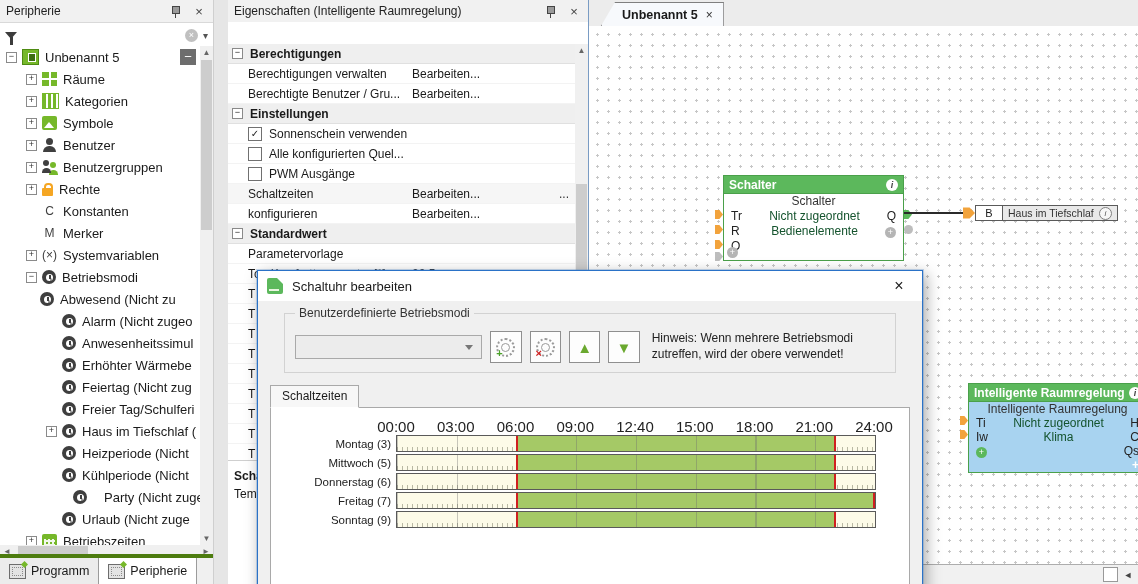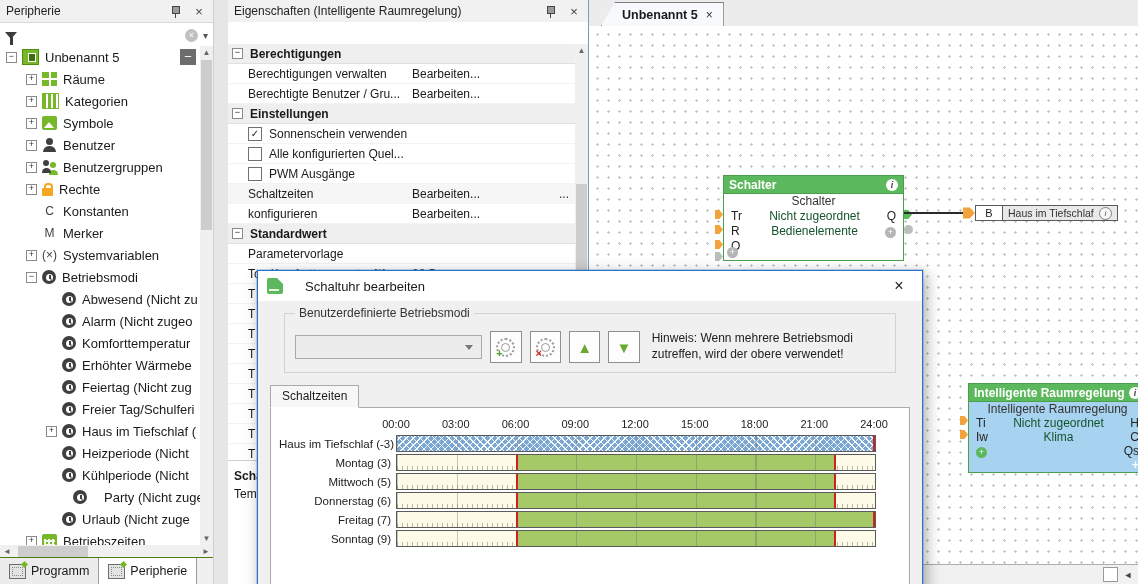--- a/index.html
+++ b/index.html
@@ -52,21 +52,21 @@
     repeating-linear-gradient(90deg,#fff 0 2px,transparent 2px 4px),
     repeating-linear-gradient(0deg,#fff 0 2px,transparent 2px 4px);opacity:.9;}
   .vscroll{position:absolute;right:0;top:46px;width:13px;bottom:39px;background:#f0f0f0;}
   .vscroll .sb-btn{height:13px;display:flex;align-items:center;justify-content:center;font-size:8px;color:#666;}
   .vscroll .sb-btn.bottom{position:absolute;bottom:0;left:0;right:0;}
   .sb-thumb{position:absolute;left:1px;right:1px;background:#cdcdcd;}
   .hscroll{position:absolute;left:0;right:0;bottom:26px;height:13px;background:#f0f0f0;display:flex;align-items:center;}
   .hs-btn{width:14px;text-align:center;font-size:8px;color:#666;}
   .hs-thumb{height:11px;background:#cdcdcd;width:70px;margin-left:4px;}
   .hs-btn.right{margin-left:auto;}
-  .side-tabs{position:absolute;left:0;right:0;bottom:0;height:26px;background:#f0f0f0;border-top:1px solid #4d7c0f;display:flex;text-align:center;}
+  .side-tabs{position:absolute;left:0;right:0;bottom:0;height:26px;background:#f0f0f0;border-top:4px solid #4d7c0f;display:flex;text-align:center;}
   .side-tab{display:flex;align-items:center;gap:5px;padding:0 9px;border-right:1px solid #9b9b9b;background:#ececec;font-size:12.5px;}
   .side-tab.active{background:#fff;}
   .form-icon{width:15px;height:13px;background:#e3e3e3;border:1px solid #6d6d6d;position:relative;}
   .form-icon::before{content:"";position:absolute;inset:2px;border:1px dotted #8a8a8a;}
   .form-icon::after{content:"";position:absolute;right:-2px;top:-3px;width:5px;height:5px;background:#76b82a;transform:rotate(45deg);}
 
   
   .props{position:absolute;left:228px;top:0;width:360px;height:584px;background:#fff;}
   .props .panel-header{background:#f1f1f1;}
   .col-head{height:22px;display:flex;align-items:center;border-bottom:1px solid #d8d8d8;background:#fdfdfd;color:#333;}
@@ -121,42 +121,42 @@
   .gear-badge::before{content:"";position:absolute;inset:2.5px;border-radius:50%;background:#dcdcdc;}
   .wire{position:absolute;height:2px;background:#2a2a2a;}
   .bnode{position:absolute;display:flex;height:16px;font-size:11px;}
   .bnode-arrow{width:12px;background:#f2a33c;clip-path:polygon(0 15%,55% 15%,100% 50%,55% 85%,0 85%);}
   .bnode-b{width:26px;background:#fff;border:1px solid #5a5a5a;display:flex;align-items:center;justify-content:center;}
   .bnode-label{background:#e9e9e9;border:1px solid #5a5a5a;border-left:none;padding:0 5px;display:flex;align-items:center;gap:5px;font-size:10.5px;color:#333;white-space:nowrap;}
   .bnode-info{width:11px;height:11px;border-radius:50%;border:1px solid #808080;background:#f7f7f7;color:#555;font-size:8px;font-style:italic;display:flex;align-items:center;justify-content:center;}
 
   
   .dialog{position:absolute;left:257px;top:270px;width:664px;height:560px;background:#f0f0f0;border:1px solid #2a72c7;box-shadow:0 0 0 1px rgba(90,140,200,.35),3px 4px 14px rgba(0,0,0,.35);z-index:50;}
-  .dlg-title{height:30px;background:#fff;display:flex;align-items:center;gap:22px;padding:0 9px;font-size:13px;}
+  .dlg-title{height:30px;background:#fff;display:flex;align-items:center;gap:9px;padding:0 9px;font-size:13px;}
   .doc-icon{width:16px;height:16px;background:#5cb85c;border-radius:2px;position:relative;}
   .doc-icon::before{content:"";position:absolute;right:0;top:0;border-left:6px solid transparent;border-top:6px solid #fff;}
   .doc-icon::after{content:"";position:absolute;left:2px;bottom:3px;width:10px;height:2px;background:#e8f5df;}
   .dlg-close{margin-left:auto;width:28px;text-align:center;font-size:16px;color:#222;}
   .groupbox{position:relative;margin:12px 26px 0;height:58px;border:1px solid #d2d2d2;}
   .gb-legend{position:absolute;top:-8px;left:10px;background:#f0f0f0;padding:0 4px;font-size:12px;color:#333;}
   .gb-row{display:flex;align-items:center;height:100%;padding:4px 10px 0;gap:8px;}
   .dd{width:208px;height:22px;background:#ececec;border:1px solid #a9a9a9;position:relative;}
   .dd::after{content:"";position:absolute;right:8px;top:9px;border-left:4px solid transparent;border-right:4px solid transparent;border-top:5px solid #777;}
   .tbtn{width:33px;height:30px;background:#fdfdfd;border:1px solid #8f8f8f;display:flex;align-items:center;justify-content:center;position:relative;}
   .gear-g{width:15px;height:15px;border:2px dotted #9a9a9a;border-radius:50%;position:relative;}
   .gear-g::before{content:"";position:absolute;inset:3px;border:1px solid #9a9a9a;border-radius:50%;}
   .tbtn .badge{position:absolute;left:5px;bottom:3px;font-size:11px;font-weight:bold;line-height:1;}
   .badge.plus{color:#4ca32a;}
   .badge.cross{color:#d02020;}
   .arr{font-size:15px;color:#6aa82f;line-height:1;}
   .hint{width:262px;font-size:12px;line-height:1.3;color:#222;margin-left:4px;}
   .tabstrip{margin:12px 0 0 12px;position:relative;z-index:2;}
   .stab{display:inline-block;padding:3px 11px 4px;background:#f7f7f7;border:1px solid #a9a9a9;border-bottom:1px solid #fff;font-size:12px;}
   .tabpanel{position:relative;margin:-1px 12px 0;height:420px;background:#fff;border:1px solid #a9a9a9;}
-  .time-axis{position:absolute;left:125px;top:10px;width:478px;height:14px;font-size:11px;color:#222;}
+  .time-axis{position:absolute;left:125px;top:10px;width:478px;height:14px;font-size:15px;color:#222;}
   .time-axis span{position:absolute;transform:translateX(-50%);white-space:nowrap;}
   .sched{position:absolute;left:8px;top:28px;right:8px;}
   .sched-row{display:flex;align-items:center;height:15px;margin-bottom:4px;}
   .sched-label{width:112px;text-align:right;padding-right:5px;font-size:11.5px;white-space:nowrap;color:#222;}
   .sched-bar{position:relative;width:478px;height:15px;border:1px solid #5a5a5a;background:#fdfbe8;
     background-image:repeating-linear-gradient(90deg,#b9b9a4 0 1px,transparent 1px 5px);
     background-size:100% 4px;background-position:0 100%;background-repeat:no-repeat;}
   .sched-bar::after{content:"";position:absolute;inset:0;background-image:repeating-linear-gradient(90deg,rgba(110,110,110,.38) 0 1px,transparent 1px 12.5%);pointer-events:none;}
   .seg{position:absolute;top:0;bottom:0;}
   .seg.green{background:#a5c966;}
@@ -234,34 +234,34 @@
         <div class="tree-row" style="padding-left: 26px;">
           <span class="expander">+</span>
           <span class="ti icon-text">(×)</span>
           <span>Systemvariablen</span>
         </div>
         <div class="tree-row" style="padding-left: 26px;">
           <span class="expander">−</span>
           <span class="ti icon-gear"></span>
           <span>Betriebsmodi</span>
         </div>
-        <div class="tree-row" style="padding-left: 46px;">
+        <div class="tree-row" style="padding-left: 24px;">
           <span class="exp-spacer"></span>
           <span class="ti icon-gear"></span>
           <span>Abwesend (Nicht zu</span>
         </div>
         <div class="tree-row" style="padding-left: 46px;">
           <span class="exp-spacer"></span>
           <span class="ti icon-gear"></span>
           <span>Alarm (Nicht zugeo</span>
         </div>
         <div class="tree-row" style="padding-left: 46px;">
           <span class="exp-spacer"></span>
           <span class="ti icon-gear"></span>
-          <span>Komforttemperatur</span>
+          <span>Anwesenheitssimul</span>
         </div>
         <div class="tree-row" style="padding-left: 46px;">
           <span class="exp-spacer"></span>
           <span class="ti icon-gear"></span>
           <span>Erhöhter Wärmebe</span>
         </div>
         <div class="tree-row" style="padding-left: 46px;">
           <span class="exp-spacer"></span>
           <span class="ti icon-gear"></span>
           <span>Feiertag (Nicht zug</span>
@@ -565,34 +565,27 @@
     </div>
     <div class="tabstrip">
       <span class="stab">Schaltzeiten</span>
     </div>
     <div class="tabpanel">
       <div class="time-axis" id="time-axis">
           <span style="left: 0%;">00:00</span>
           <span style="left: 12.5%;">03:00</span>
           <span style="left: 25%;">06:00</span>
           <span style="left: 37.5%;">09:00</span>
-          <span style="left: 50%;">12:00</span>
+          <span style="left: 50%;">12:40</span>
           <span style="left: 62.5%;">15:00</span>
           <span style="left: 75%;">18:00</span>
           <span style="left: 87.5%;">21:00</span>
           <span style="left: 100%;">24:00</span>
         </div>
       <div class="sched" id="sched">
-          <div class="sched-row">
-            <span class="sched-label">Haus im Tiefschlaf (-3)</span>
-            <div class="sched-bar">
-              <div class="seg hatch" style="left: 0%; width: 100%;"></div>
-              <div class="redline" style="right: 0px;"></div>
-            </div>
-          </div>
           <div class="sched-row">
             <span class="sched-label">Montag (3)</span>
             <div class="sched-bar">
               <div class="seg green" style="left: 25%; width: 66.6667%;"></div>
               <div class="redline" style="left: calc(25% - 1px);"></div>
               <div class="redline" style="left: calc(91.6667% - 1px);"></div>
             </div>
           </div>
           <div class="sched-row">
             <span class="sched-label">Mittwoch (5)</span>

